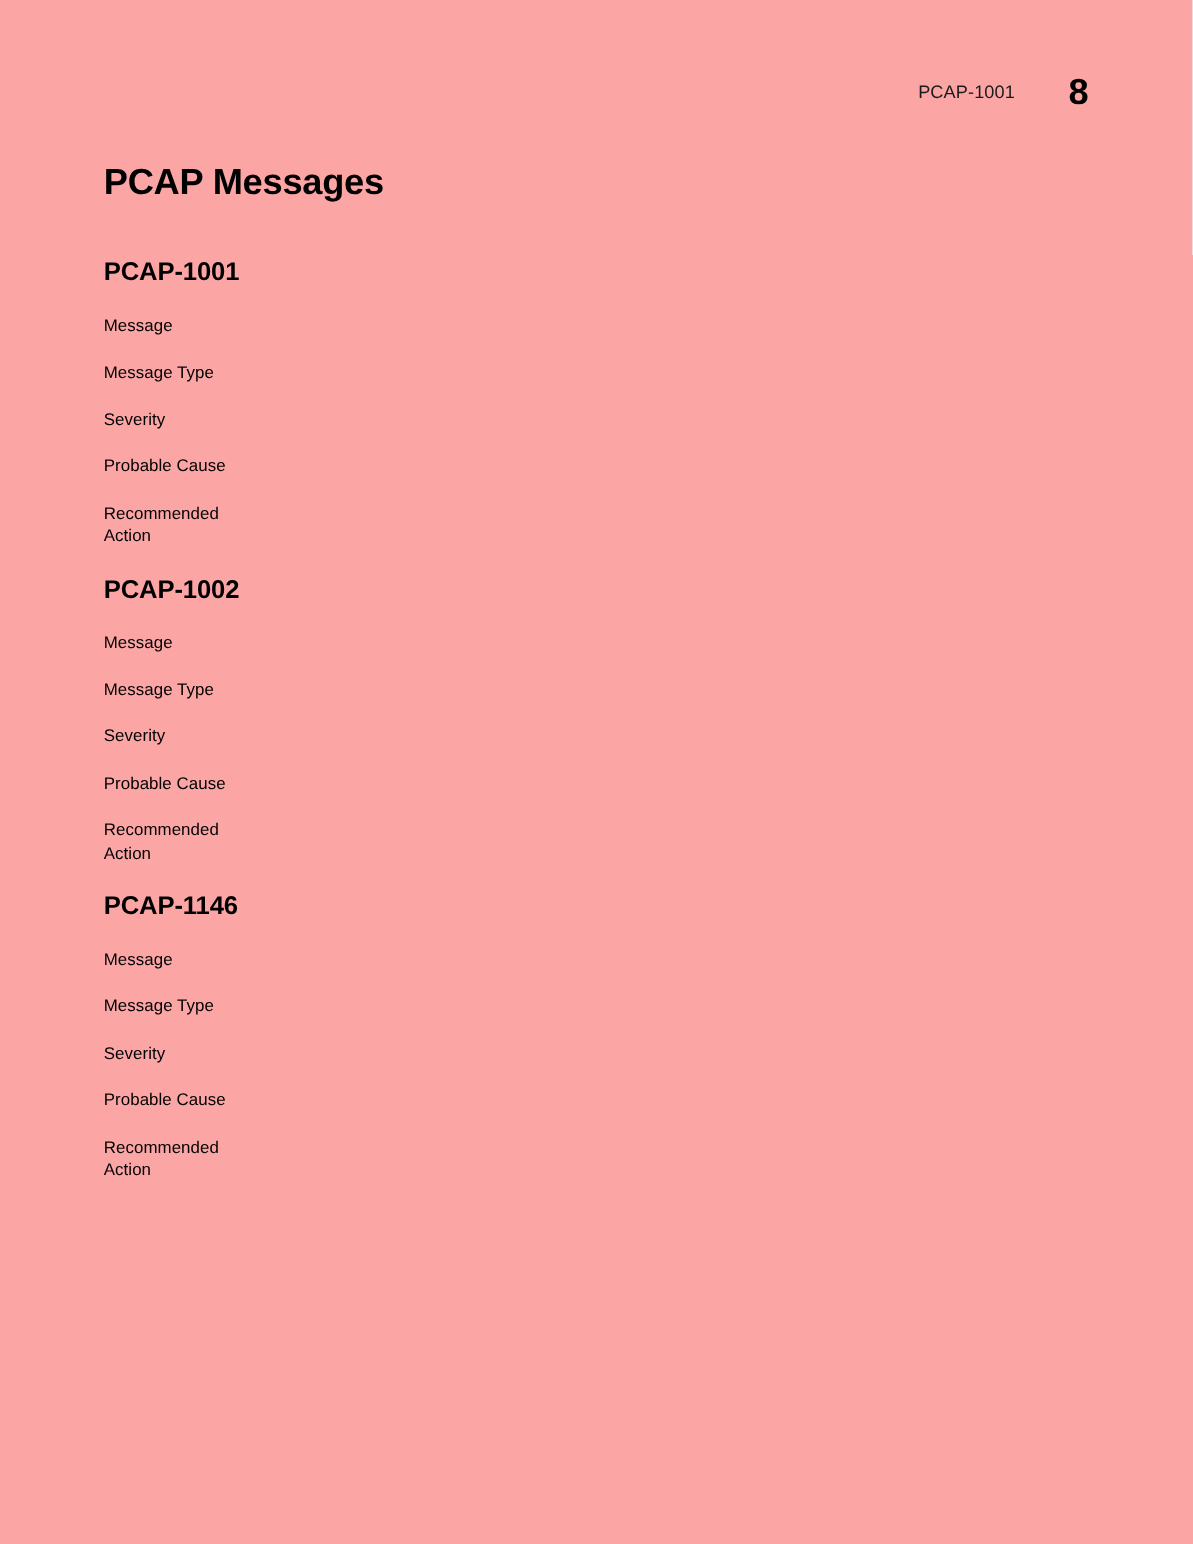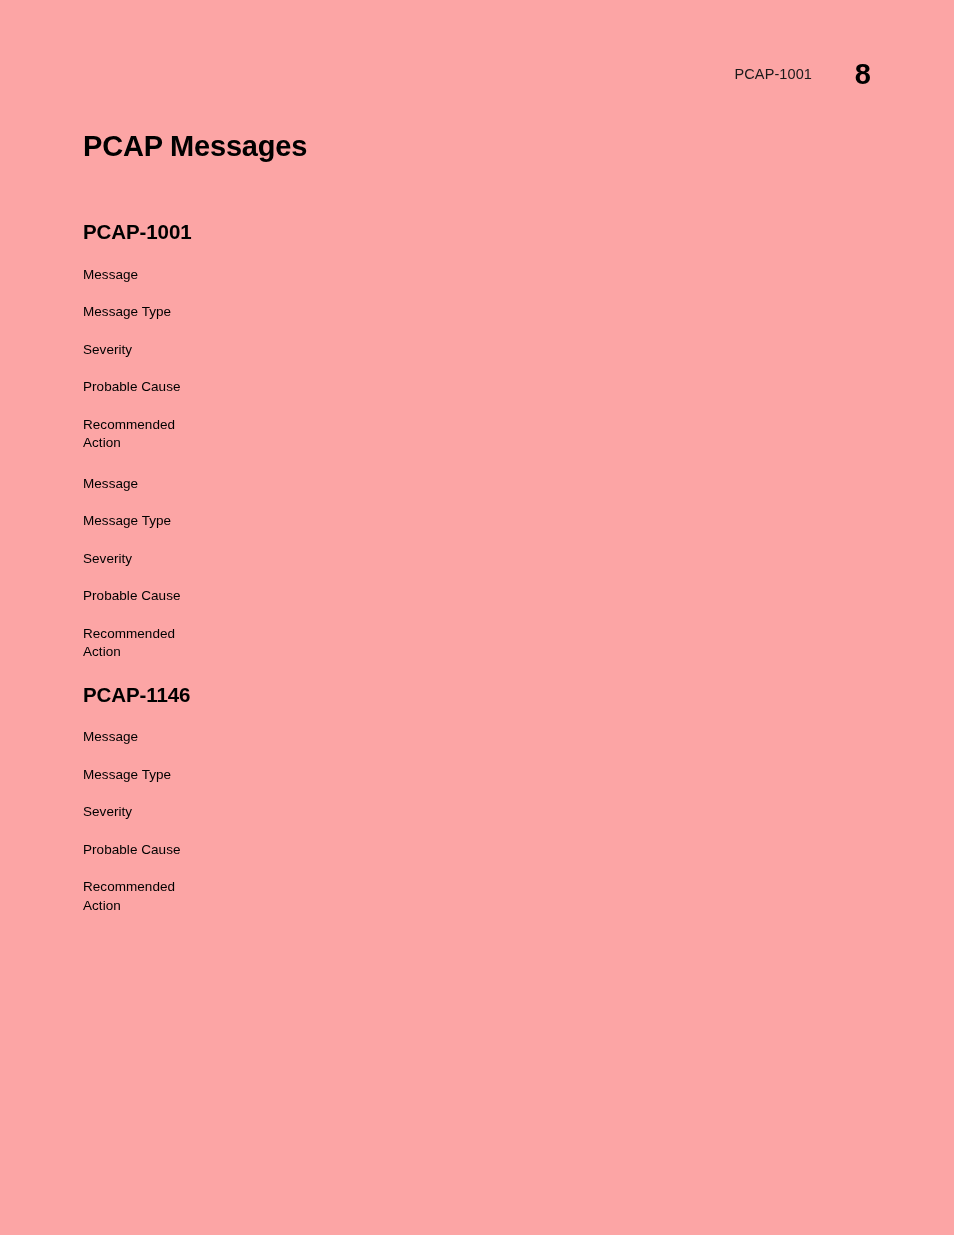--- a/index.html
+++ b/index.html
@@ -60,21 +60,21 @@
     top: 131px;
     left: 83px;
     width: 800px;
   }
 
   .doc-title {
     font-size: 29px;
     font-weight: 700;
     line-height: 1.08;
     letter-spacing: -0.2px;
-    margin: 0 0 59px 0;
+    margin: 0 0 45px 0;
     color: #000000;
   }
 
   .msg-section {
     margin-bottom: 22px;
   }
   .msg-section:last-child { margin-bottom: 0; }
 
   .section-heading {
     font-size: 20.5px;
@@ -159,20 +159,21 @@
         </li>
         <li class="field-row">
           <span class="field-label">Recommended
 Action</span>
           <span class="field-value"></span>
         </li>
       </ul>
     </div>
 
     <div class="msg-section">
+      <h2 class="section-heading">PCAP-1002</h2>
       <ul class="field-list">
         <li class="field-row">
           <span class="field-label">Message</span>
           <span class="field-value"></span>
         </li>
         <li class="field-row">
           <span class="field-label">Message Type</span>
           <span class="field-value"></span>
         </li>
         <li class="field-row">

